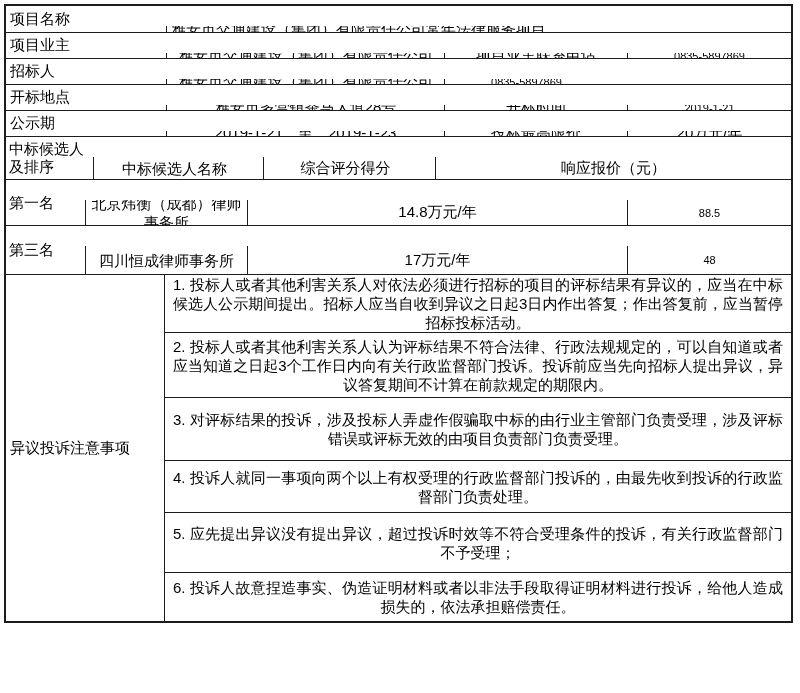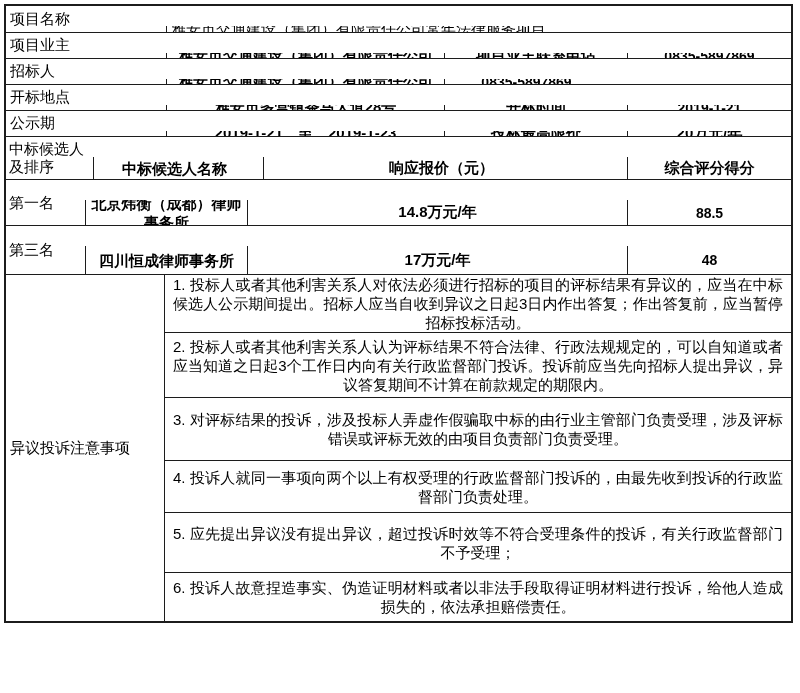--- a/index.html
+++ b/index.html
@@ -23,38 +23,38 @@
   }
   .section + .section{border-top:1px solid var(--bc);}
   .trow{display:flex;align-items:stretch;}
   .trow + .trow{border-top:1px solid var(--bc);}
   .cell{
     display:flex;align-items:center;
     overflow:hidden;
   }
   .cell + .cell{border-left:1px solid var(--bc);margin-top:20px;}
   .c-label{justify-content:flex-start;padding-left:4px;text-align:left;}
-  .c-center{justify-content:center;text-align:center;padding:0 3px;font-weight:bold;}
+  .c-center{justify-content:center;text-align:center;padding:0 3px;}
   .c-span{flex:1;}
   
   .w-a{width:160px;flex:none;}
   .w-b{width:278px;flex:none;}
   .w-c{flex:1;}
   .w-d{width:164px;flex:none;}
   
   .w-ca{width:79px;flex:none;padding-left:3px;line-height:18px;}
   .w-cb{width:162px;flex:none;line-height:19px;}
   .w-cc{flex:1;}
   
   .h-info{height:26px;}
   .h-chead{height:42px;gap:8px;}
   .h-c1{height:46px;}
   .h-c2{height:47px;}
   .h-c3{height:49px;justify-content:center;}
-  .num{font-size:14px;}
+  .num{font-size:11px;}
   
   .notes{display:flex;align-items:stretch;}
   .notes-label{
     width:159px;flex:none;display:flex;align-items:center;
     padding-left:4px;border-right:1px solid var(--bc);
   }
   .notes-body{flex:1;display:flex;flex-direction:column;}
   .note{
     display:flex;align-items:center;justify-content:center;
     padding:0 8px;
@@ -102,22 +102,22 @@
       <div class="cell w-b c-center">2019-1-21　至　2019-1-23</div>
       <div class="cell w-c c-center">投标最高限价</div>
       <div class="cell w-d c-center">20万元/年</div>
     </div>
   </div>
 
   <div class="section">
     <div class="trow h-chead">
       <div class="cell w-ca c-label">中标候选人及排序</div>
       <div class="cell w-cb c-center">中标候选人名称</div>
+      <div class="cell w-d c-center">综合评分得分</div>
       <div class="cell w-cc c-center">响应报价（元）</div>
-      <div class="cell w-d c-center">综合评分得分</div>
     </div>
     <div class="trow h-c1">
       <div class="cell w-ca c-label">第一名</div>
       <div class="cell w-cb c-center">北京炜衡（成都）律师事务所</div>
       <div class="cell w-cc c-center">14.8万元/年</div>
       <div class="cell w-d c-center num">88.5</div>
     </div>
     <div class="trow h-c3">
       <div class="cell w-ca c-label">第三名</div>
       <div class="cell w-cb c-center">四川恒成律师事务所</div>

